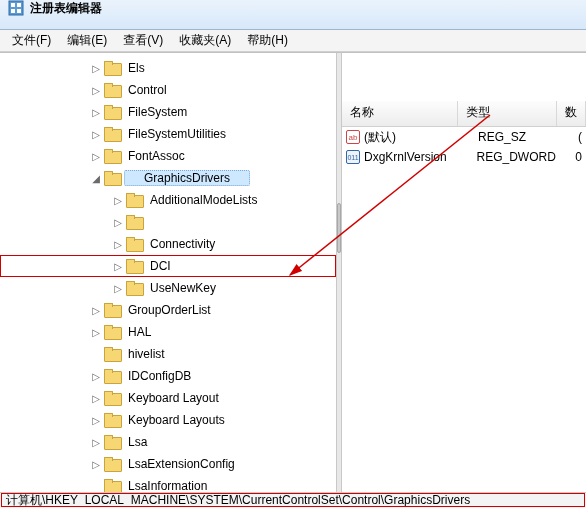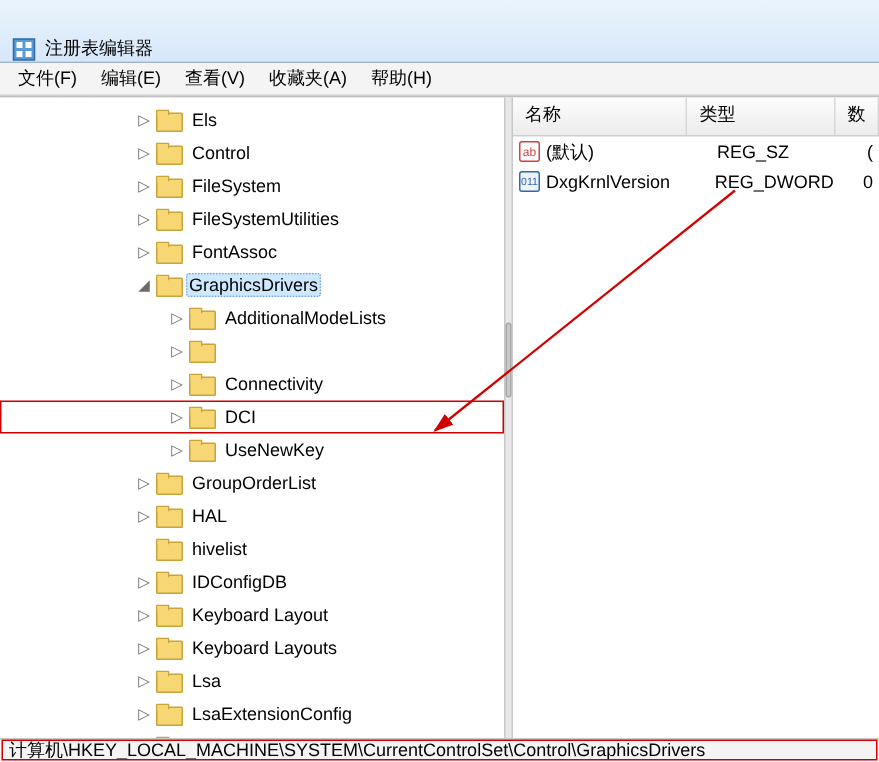--- a/index.html
+++ b/index.html
@@ -1,37 +1,37 @@
 <!DOCTYPE html>
 <html><head>
 <meta charset="utf-8">
 <style>
 * { margin:0; padding:0; box-sizing:border-box; font-family:"Microsoft YaHei","Segoe UI",Tahoma,sans-serif; }
 body { background:#fff; width:586px; height:508px; overflow:hidden; position:relative; }
 .window { display:flex; flex-direction:column; height:100%; background:#fff; }
-.titlebar { height:42px; background:linear-gradient(#eaf3fc,#d7e8fa); border-bottom:1px solid #a0b5cc; display:flex; align-items:flex-end; padding:0 8px; font-size:12px; color:#000; }
+.titlebar { height:30px; background:linear-gradient(#eaf3fc,#d7e8fa); border-bottom:1px solid #a0b5cc; display:flex; align-items:flex-start; padding:0 8px; font-size:12px; color:#000;font-weight:bold; }
 .titlebar .icon { width:16px; height:16px; margin-right:6px; }
 .menubar { height:22px; background:#f4f4f4; border-bottom:1px solid #d0d0d0; display:flex; align-items:center; padding:0 4px; font-size:12px; color:#000;text-align:center; }
 .menubar span { padding:2px 8px; cursor:default; }
 .body { flex:1; display:flex; border-top:1px solid #c1c1c1; position:relative; overflow:hidden; }
 .tree-pane { width:336px; overflow:hidden; background:#fff; position:relative; }
 .tree { padding:4px 0 4px 0; font-size:12px; color:#000; }
 .row { display:flex; align-items:center; height:22px; white-space:nowrap; }
 .sp { display:inline-block; }
 .exp { width:12px; height:12px; display:inline-flex; align-items:center; justify-content:center; color:#6b6b6b; font-size:10px; margin-right:2px; }
 .folder { width:16px; height:14px; display:inline-block; margin-right:4px; position:relative; }
 .folder::before { content:""; position:absolute; left:0; top:2px; width:16px; height:11px; background:#f7d774; border:1px solid #c9a43a; border-radius:1px; }
 .folder::after { content:""; position:absolute; left:0; top:0; width:7px; height:3px; background:#f7d774; border:1px solid #c9a43a; border-bottom:none; border-radius:1px 1px 0 0; }
 .label { padding:1px 4px; border-radius:2px; }
-.label.selected { background:#cde8ff; border:1px dotted #7aa7d8; padding:0 1px; }
+.label.selected { background:#cde8ff; border:1px dotted #7aa7d8; padding:0 19px; }
 .row.highlight-row { outline:1px solid #d10000; outline-offset:-1px; }
 .splitter { width:6px; background:#e8e8e8; border-left:1px solid #c8c8c8; border-right:1px solid #c8c8c8; cursor:col-resize; position:relative; }
 .scroll-thumb { position:absolute; left:0; right:0; top:150px; height:50px; background:#c9c9c9; border:1px solid #a8a8a8; border-radius:2px; }
 .list-pane { flex:1; background:#fff; overflow:hidden; }
-.list-header { display:flex; height:26px; border-bottom:1px solid #d0d0d0; background:linear-gradient(#fdfdfd,#ececec); font-size:12px; }
+.list-header { display:flex; height:26px; border-bottom:1px solid #d0d0d0; background:linear-gradient(#fdfdfd,#ececec); font-size:12px;margin-top:48px; }
 .list-header div { padding:3px 8px; border-right:1px solid #d8d8d8; }
 .list-row { display:flex; align-items:center; height:20px; font-size:12px; padding:0 4px; }
 .list-row .c1 { width:132px; display:flex; align-items:center; gap:4px; }
 .list-row .c2 { width:100px; }
 .list-row .c3 { flex:1; }
 .regicon-sz { width:14px; height:14px; border:1px solid #c44; display:inline-flex; align-items:center; justify-content:center; font-size:8px; color:#c44; background:#fff; border-radius:2px; }
 .regicon-dw { width:14px; height:14px; border:1px solid #3366aa; display:inline-flex; align-items:center; justify-content:center; font-size:7px; color:#3366aa; background:#eef3fa; border-radius:2px; }
 .statusbar { height:16px; border-top:1px solid #c8c8c8; background:#f4f4f4; font-size:12px; display:flex; align-items:center; padding:0 6px; white-space:nowrap; overflow:hidden; outline:1px solid #d10000; outline-offset:-2px; }
 .arrow-svg { position:absolute; pointer-events:none; z-index:5; }
 .guides { position:absolute; top:0; left:0; height:100%; pointer-events:none; }

